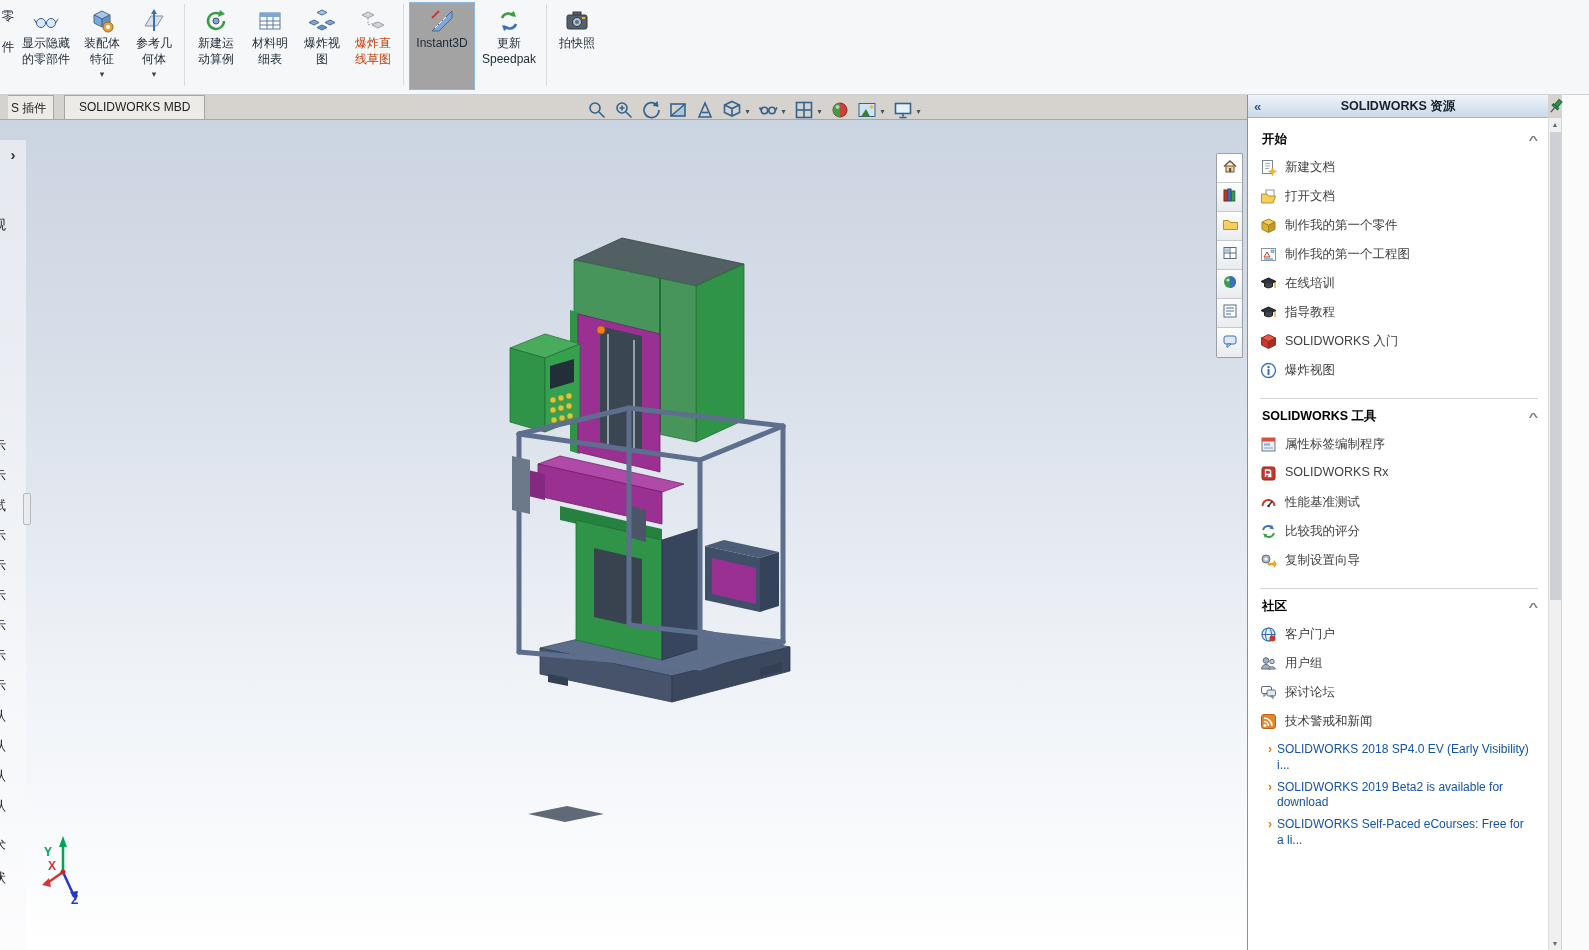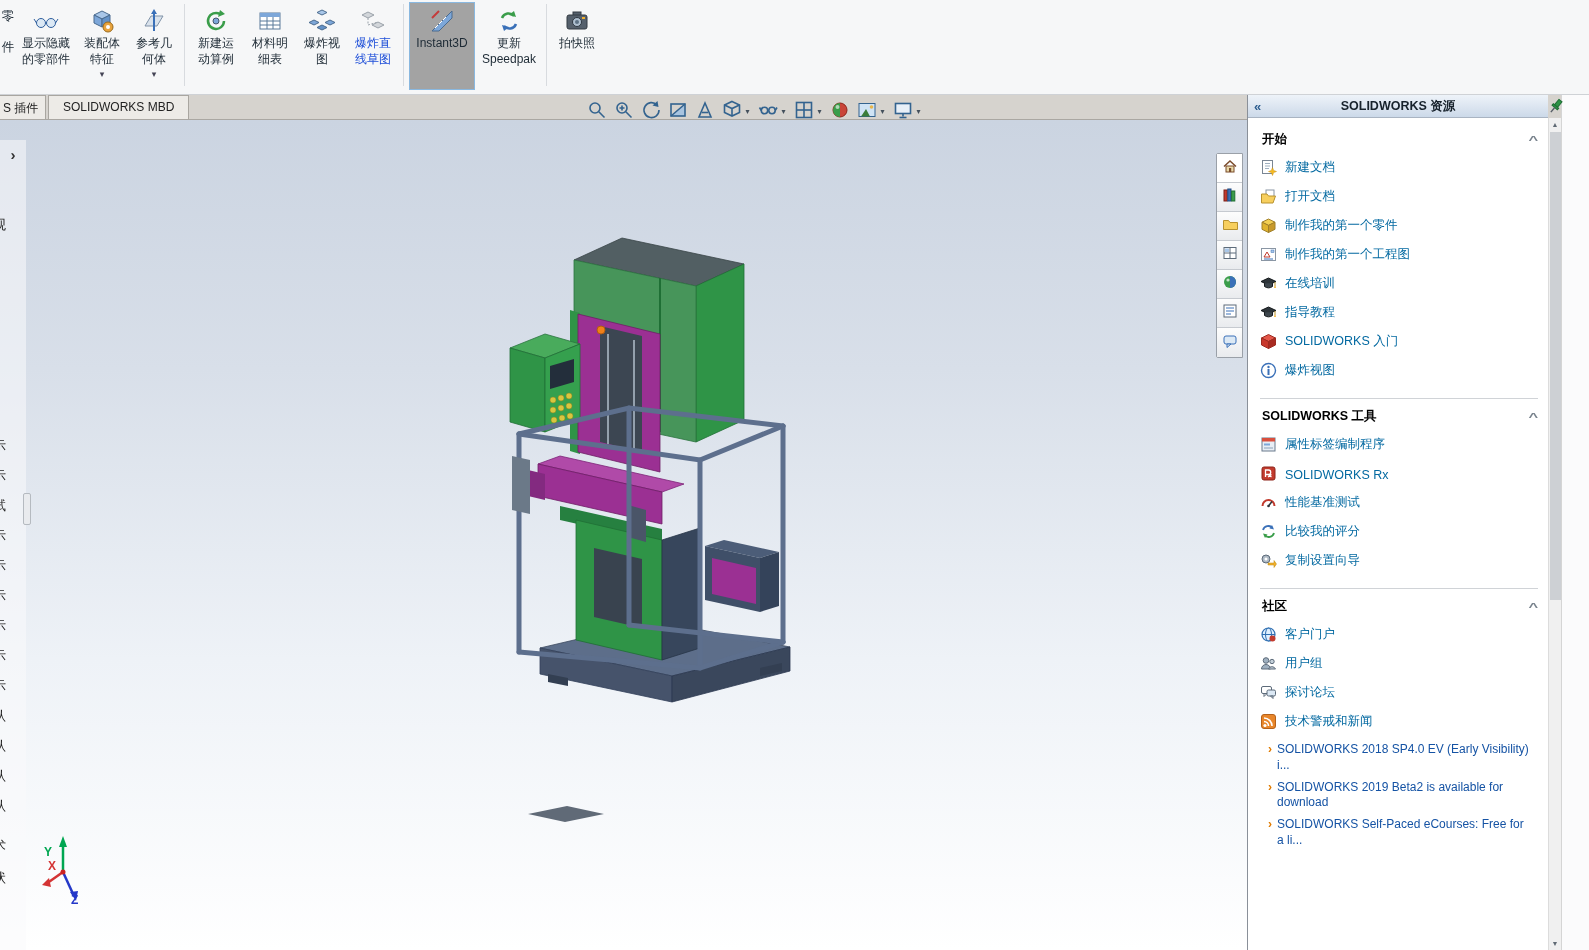--- a/index.html
+++ b/index.html
@@ -23,34 +23,34 @@
   }
   .tb-btn {
     display:flex; flex-direction:column; align-items:center;
     min-height:88px; padding:3px 2px 2px; margin:0 1px;
     font-size:12px; text-align:center; line-height:1.3;
     border:1px solid transparent; color:#1d2a35;
   }
   .tb-btn .tb-icon { height:30px; display:flex; align-items:center; justify-content:center; }
   .tb-label { display:block; }
   .tb-btn.active { background:#a3a3a3; border-color:#89b8e0; }
-  .tb-btn.disabled { color:#1d4ed8; }
+  .tb-btn.disabled { color:#c2410c; }
   .tb-caret { font-size:9px; color:#445; margin-top:3px; line-height:1; }
   .tb-sep { width:1px; height:82px; background:#d8dbdf; margin:2px 4px 0; flex:none; }
   .w58{width:58px}.w50{width:50px}.w52{width:52px}.w48{width:48px}.w66{width:66px}.w64{width:64px}
 
   
   .tabrow {
     position:absolute; top:95px; left:0; width:1589px; height:25px;
     background:#d6d3ce; border-bottom:1px solid #aaa7a2;
     display:flex; align-items:flex-end; z-index:2;
   }
   .tab {
     height:24px; padding:4px 14px 0; font-size:12px; color:#222;
-    background:#edebe7; border:1px solid #a9a6a0; border-bottom:none; margin-right:2px;
+    background:#edebe7; border:1px solid #a9a6a0; border-bottom:none; margin-right:2px;margin-left:8px;
   }
   .tab-partial { width:46px; padding-left:3px; border-left:none; overflow:hidden; white-space:nowrap; }
 
   
   .viewport {
     position:absolute; top:120px; left:0; width:1589px; height:830px;
     background:linear-gradient(180deg,#cbd4e1 0%,#d8dfe9 30%,#eef2f7 65%,#ffffff 100%);
     z-index:1;
   }
   .model-svg { position:absolute; left:0; top:0; width:1250px; height:830px; }
@@ -100,21 +100,21 @@
     display:flex; align-items:center; padding:0 6px;
     font-size:12.5px; font-weight:bold; color:#17222c;
   }
   .tp-header .chev { color:#2c5d8f; font-weight:bold; width:22px; font-size:13px; }
   .tp-title { flex:1; text-align:center; }
   .tp-body { flex:1; overflow:hidden; padding:6px 10px 0 12px; font-size:12.5px; }
   .tp-section + .tp-section { border-top:1px solid #d0d3d7; margin-top:13px; padding-top:2px; }
   .tp-sec-head { display:flex; align-items:center; justify-content:space-between;
     padding:7px 2px 5px; font-weight:bold; color:#000; }
   .tp-collapse { color:#7a8term08c; color:#79838d; font-size:11px; font-weight:bold; transform:scaleX(1.5); }
-  .tp-item { display:flex; align-items:flex-end; gap:8px; padding:6px 0; color:#0369a1; }
+  .tp-item { display:flex; align-items:flex-start; gap:8px; padding:6px 0; color:#404040; }
   .ticn { width:17px; height:17px; flex:none; display:flex; }
   .tp-news { margin:4px 0 0 8px; }
   .news-item { display:flex; gap:5px; margin:6px 0; color:#1553a4; font-size:12px; line-height:1.32; }
   .news-bullet { color:#e07b00; font-weight:bold; flex:none; }
   .news-text { max-width:252px; }
 
   
   .vscroll { position:absolute; left:1548px; top:118px; width:13px; height:832px;
     background:#f0f0f0; border-left:1px solid #dcdcdc; z-index:6; }
   .vs-up,.vs-down { height:13px; font-size:7px; color:#606a74; text-align:center; line-height:13px; }

